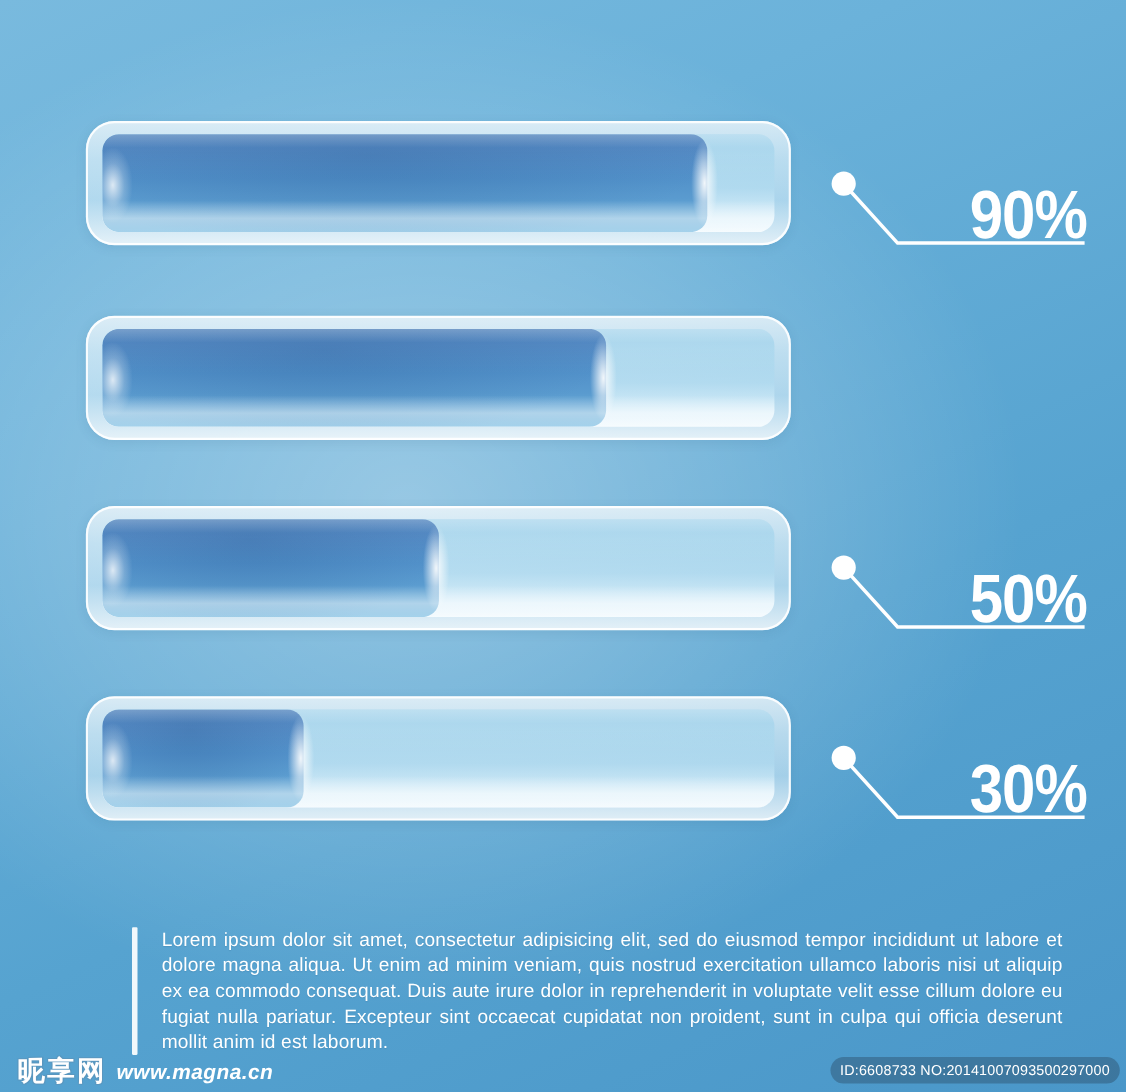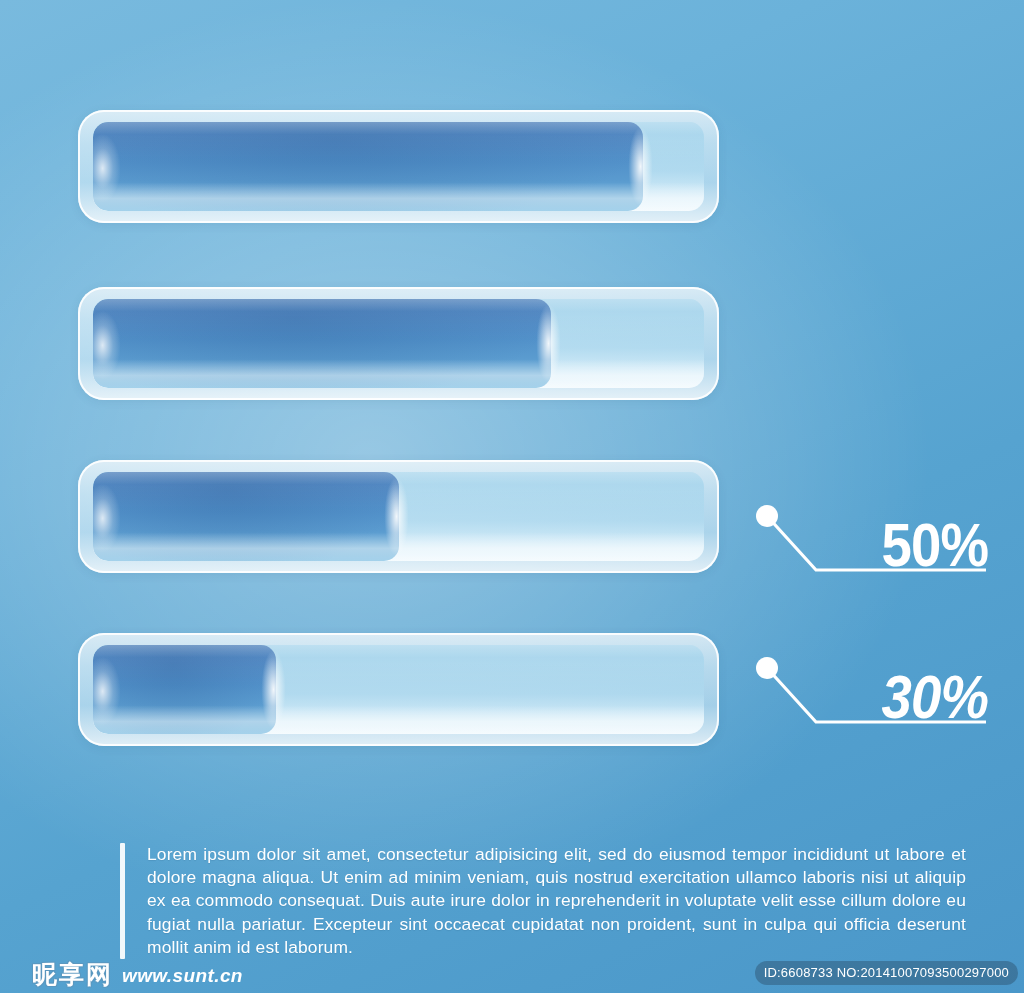--- a/index.html
+++ b/index.html
@@ -193,21 +193,21 @@
   
   #footer {
     position: absolute;
     left: 0;
     right: 0;
     bottom: 0;
     height: 40px;
   }
   #wm-logo {
     position: absolute;
-    left: 32px;
+    left: 16px;
     bottom: 6px;
     display: flex;
     align-items: flex-end;
     gap: 9px;
     justify-content: center;
   }
   #wm-cn {
     color: #ffffff;
     font-size: 25px;
     font-weight: bold;
@@ -247,20 +247,27 @@
 <div id="stage">
 
   <div class="bar-row" style="top:110px;">
     <div class="bar-frame"></div>
     <div class="bar-track">
       <div class="bar-fill" style="width:90%;"></div>
     </div>
     <div class="bar-gloss"></div>
     <div class="bar-gloss-left"></div>
   </div>
+  <div class="callout" style="top:145px;">
+    <svg width="250" height="110" viewBox="0 0 250 110">
+      <polyline points="19,22 68,76 238,76" fill="none" stroke="#ffffff" stroke-width="3.2"></polyline>
+      <circle cx="19" cy="22" r="11" fill="#ffffff"></circle>
+    </svg>
+    <div class="pct">90%</div>
+  </div>
 
   <div class="bar-row" style="top:287px;">
     <div class="bar-frame"></div>
     <div class="bar-track">
       <div class="bar-fill" style="width:75%;"></div>
     </div>
     <div class="bar-gloss"></div>
     <div class="bar-gloss-left"></div>
   </div>
 
@@ -281,34 +288,34 @@
   </div>
 
   <div class="bar-row" style="top:633px;">
     <div class="bar-frame"></div>
     <div class="bar-track">
       <div class="bar-fill" style="width:30%;"></div>
     </div>
     <div class="bar-gloss"></div>
     <div class="bar-gloss-left"></div>
   </div>
-  <div class="callout" style="top:646px;font-style:italic;">
+  <div class="callout" style="top:667px;">
     <svg width="250" height="110" viewBox="0 0 250 110">
       <polyline points="19,22 68,76 238,76" fill="none" stroke="#ffffff" stroke-width="3.2"></polyline>
       <circle cx="19" cy="22" r="11" fill="#ffffff"></circle>
     </svg>
     <div class="pct">30%</div>
   </div>
 
   <div id="text-block">
     <div id="text-accent"></div>
     <div id="body-copy">Lorem ipsum dolor sit amet, consectetur adipisicing elit, sed do eiusmod tempor incididunt ut labore et dolore magna aliqua. Ut enim ad minim veniam, quis nostrud exercitation ullamco laboris nisi ut aliquip ex ea commodo consequat. Duis aute irure dolor in reprehenderit in voluptate velit esse cillum dolore eu fugiat nulla pariatur. Excepteur sint occaecat cupidatat non proident, sunt in culpa qui officia deserunt mollit anim id est laborum.</div>
   </div>
 
   <div id="footer">
     <div id="wm-logo">
       <span id="wm-cn">昵享网</span>
-      <span id="wm-url">www.sunt.cn</span>
+      <span id="wm-url">www.magna.cn</span>
     </div>
     <div id="wm-id">ID:6608733 NO:20141007093500297000</div>
   </div>
 
 </div>
 
 </body></html>

